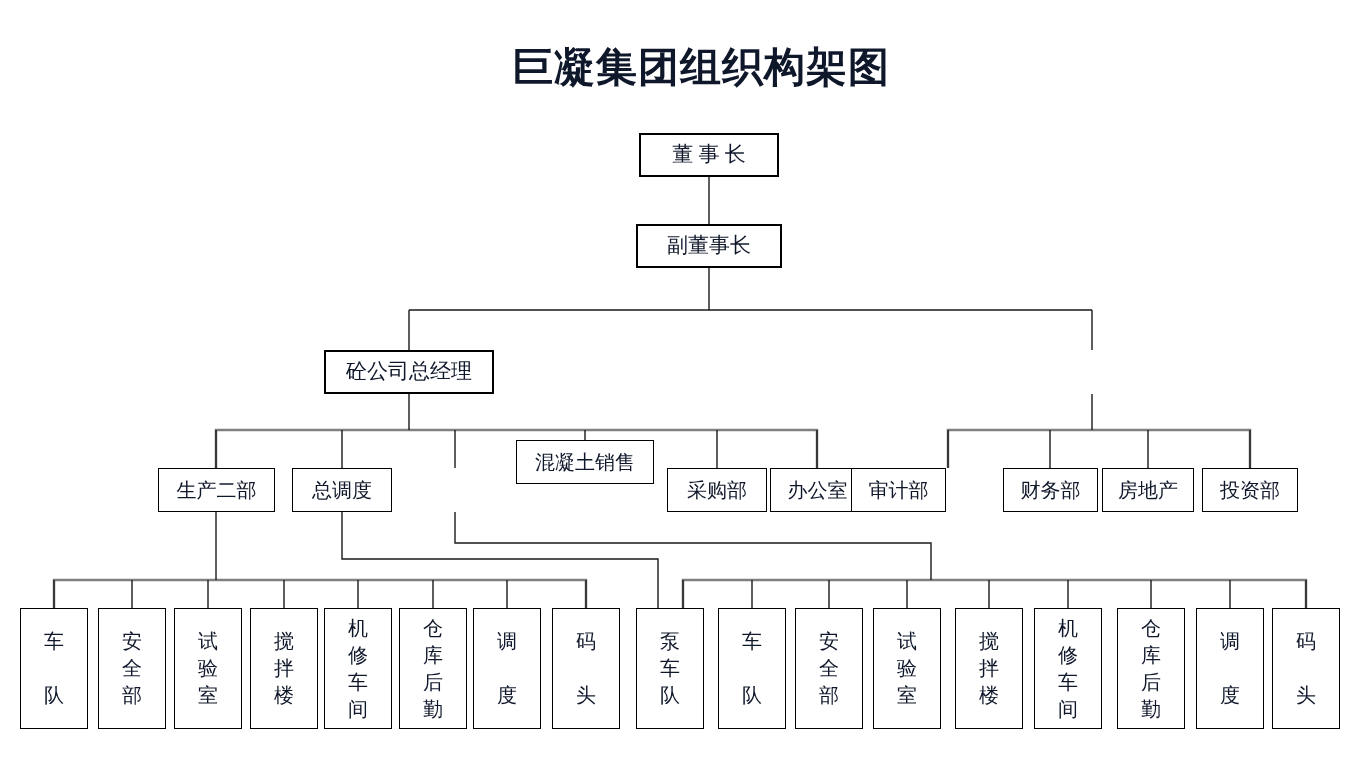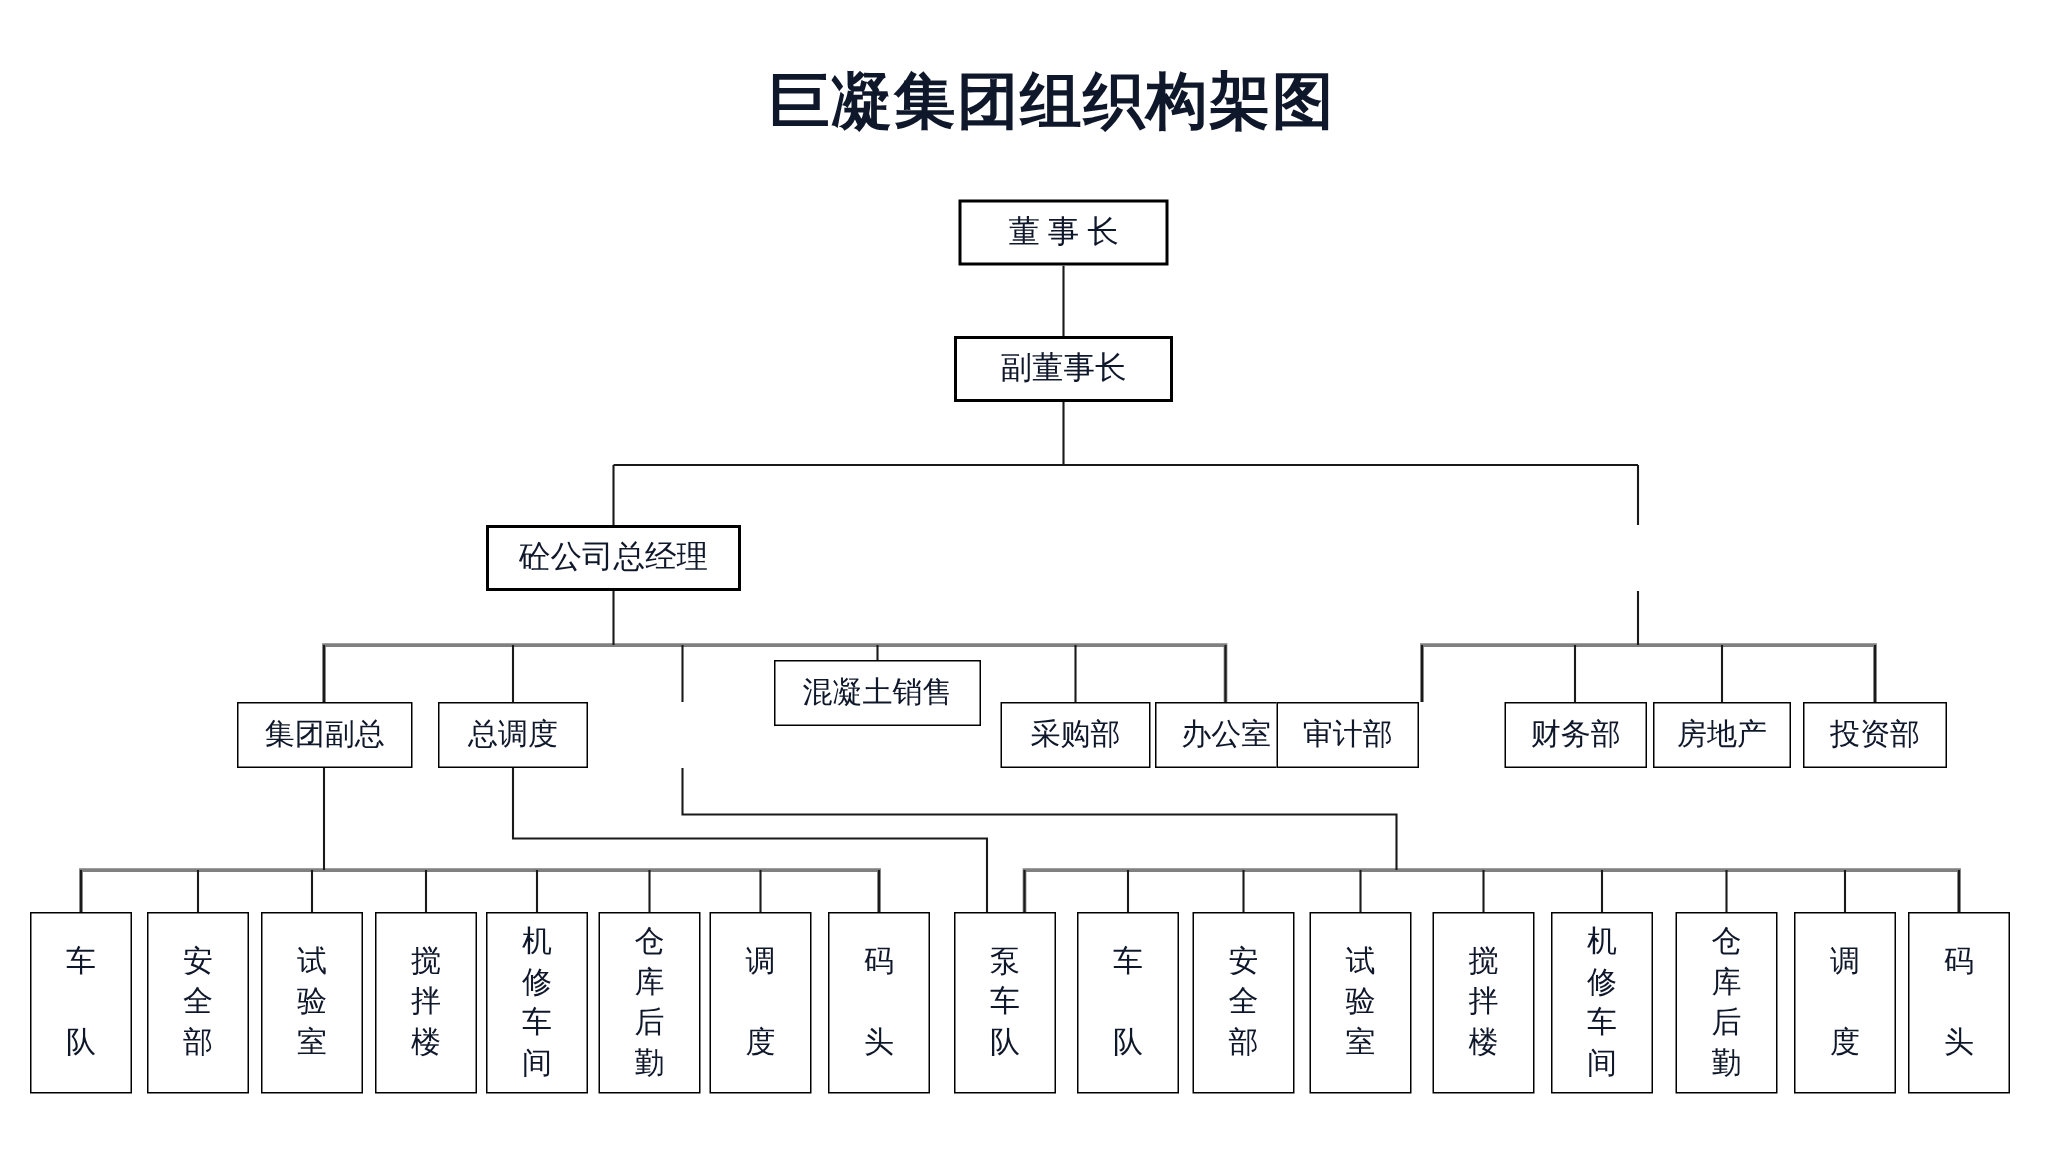--- a/index.html
+++ b/index.html
@@ -70,21 +70,21 @@
       <path d="M455 512 V543 H931 V580"></path>
       <path d="M54 580 V608 M132 580 V608 M208 580 V608 M284 580 V608 M358 580 V608 M433 580 V608 M507 580 V608 M586 580 V608 M683 580 V608 M752 580 V608 M829 580 V608 M907 580 V608 M989 580 V608 M1068 580 V608 M1151 580 V608 M1230 580 V608 M1306 580 V608"></path>
     </g>
   </svg>
 
   <div class="box b2" style="left:639px; top:133px; width:140px; height:44px;">董 事 长</div>
   <div class="box b2" style="left:636px; top:224px; width:146px; height:44px;">副董事长</div>
 
   <div class="box b2" style="left:324px; top:350px; width:170px; height:44px;">砼公司总经理</div>
 
-  <div class="box" style="left:158px; top:468px; width:117px; height:44px;">集团副总</div>
+  <div class="box" style="left:158px; top:468px; width:117px; height:44px;">生产二部</div>
   <div class="box" style="left:292px; top:468px; width:100px; height:44px;">总调度</div>
   <div class="box" style="left:516px; top:440px; width:138px; height:44px;">混凝土销售</div>
   <div class="box" style="left:667px; top:468px; width:100px; height:44px;">采购部</div>
   <div class="box" style="left:770px; top:468px; width:95px; height:44px;">办公室</div>
 
   <div class="box" style="left:851px; top:468px; width:95px; height:44px;">审计部</div>
   <div class="box" style="left:1003px; top:468px; width:95px; height:44px;">财务部</div>
   <div class="box" style="left:1102px; top:468px; width:92px; height:44px;">房地产</div>
   <div class="box" style="left:1202px; top:468px; width:96px; height:44px;">投资部</div>
 

